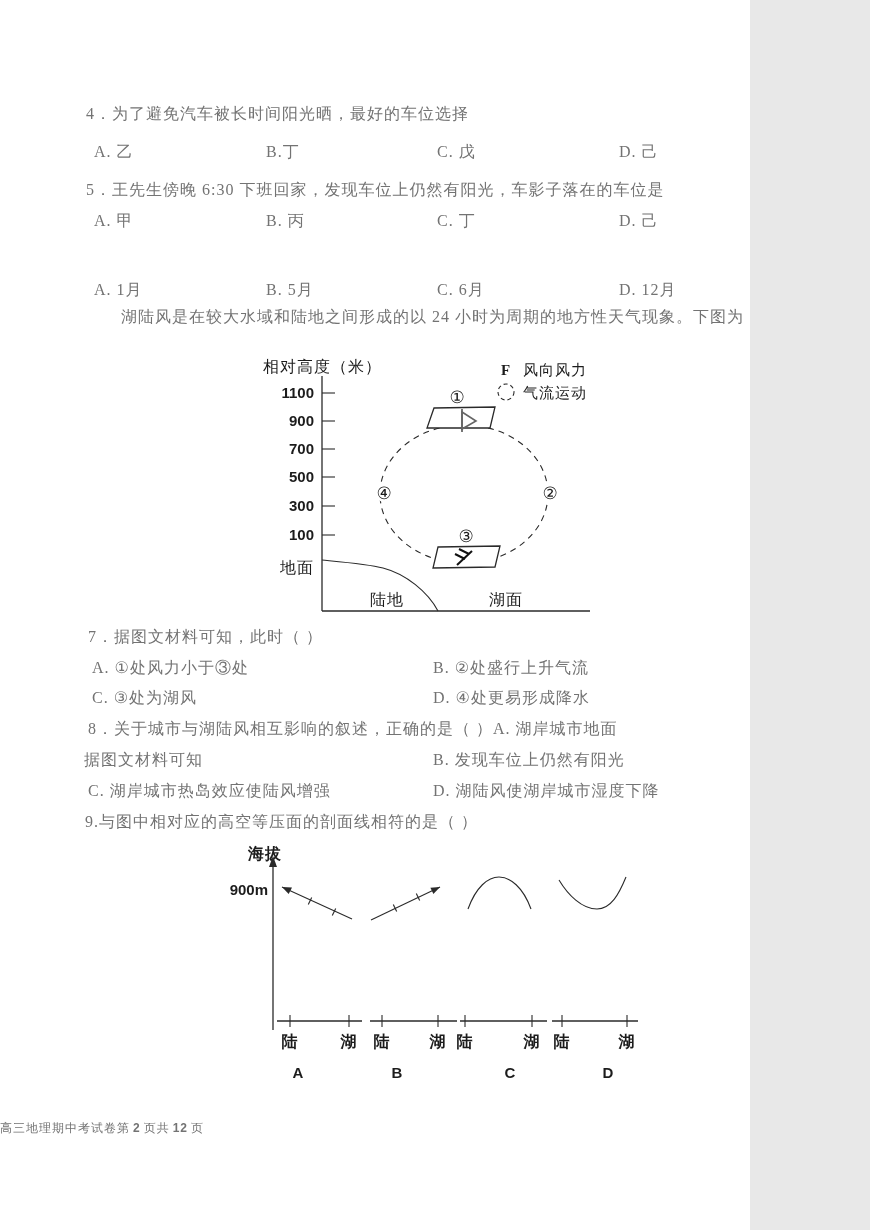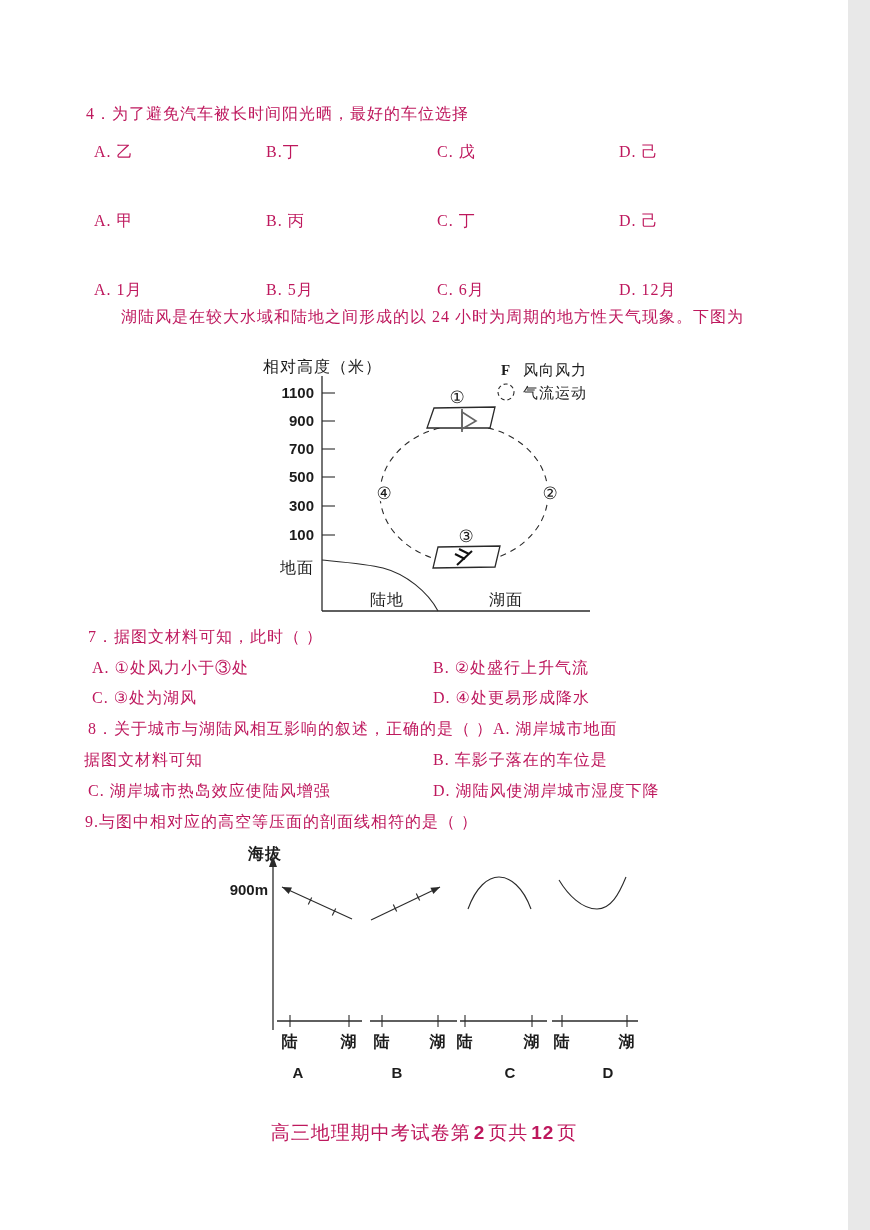--- a/index.html
+++ b/index.html
@@ -1,22 +1,23 @@
 <!DOCTYPE html>
 <html><head>
 <meta charset="utf-8">
 <style>
   html,body{margin:0;padding:0;background:#e8e8e8;}
   .page{
     position:relative;
-    width:848px;height:1230px;
+    width:714px;height:1230px;
     background:#ffffff;
     font-family:"Liberation Serif","DejaVu Serif",serif;
-    color:#be185d;
+    color:#737373;
     overflow:hidden;
+    padding-left:36px;
   }
   .line{
     position:absolute;
     font-size:16px;
     letter-spacing:1px;
     white-space:nowrap;
   }
   .opt{
     position:absolute;
     font-size:16px;
@@ -32,37 +33,38 @@
   .flabel{font-size:16px;letter-spacing:1px;}
   .ftick{font-size:15px;font-weight:bold;font-family:"Liberation Sans","DejaVu Sans",sans-serif;}
   .fnode{font-size:17px;}
   .fsmall{font-size:15px;letter-spacing:1px;}
   .fpanel{font-size:15px;font-weight:bold;font-family:"Liberation Sans","DejaVu Sans",sans-serif;}
   .stroke{stroke:#2a2a2a;stroke-width:1.3;fill:none;}
   .thin{stroke:#2a2a2a;stroke-width:1.1;fill:none;}
   .footer{
     position:absolute;
     top:1120px;left:0;width:100%;
-    text-align:center;
-    font-size:19px;
+    text-align:left;
+    font-size:12px;
     letter-spacing:1px;
   }
   .footer .num{font-weight:bold;padding:0 3px;font-family:"Liberation Sans","DejaVu Sans",sans-serif;}
 </style>
 </head>
 <body>
 
 <div class="page">
 
   <div class="line" style="left:86px;top:104px">4．为了避免汽车被长时间阳光晒，最好的车位选择</div>
   <span class="opt" style="left:94px;top:142px">A. 乙</span>
   <span class="opt" style="left:266px;top:142px">B.丁</span>
   <span class="opt" style="left:437px;top:142px">C. 戊</span>
   <span class="opt" style="left:619px;top:142px">D. 己</span>
 
+  <div class="line" style="left:86px;top:180px">5．王先生傍晚 6:30 下班回家，发现车位上仍然有阳光，车影子落在的车位是</div>
   <span class="opt" style="left:94px;top:211px">A. 甲</span>
   <span class="opt" style="left:266px;top:211px">B. 丙</span>
   <span class="opt" style="left:437px;top:211px">C. 丁</span>
   <span class="opt" style="left:619px;top:211px">D. 己</span>
 
   <span class="opt" style="left:94px;top:280px">A. 1月</span>
   <span class="opt" style="left:266px;top:280px">B. 5月</span>
   <span class="opt" style="left:437px;top:280px">C. 6月</span>
   <span class="opt" style="left:619px;top:280px">D. 12月</span>
 
@@ -121,21 +123,21 @@
   </svg>
 
   <div class="line" style="left:88px;top:627px">7．据图文材料可知，此时（    ）</div>
   <span class="opt" style="left:92px;top:658px">A. ①处风力小于③处</span>
   <span class="opt" style="left:433px;top:658px">B. ②处盛行上升气流</span>
   <span class="opt" style="left:92px;top:688px">C. ③处为湖风</span>
   <span class="opt" style="left:433px;top:688px">D. ④处更易形成降水</span>
 
   <div class="line" style="left:88px;top:719px">8．关于城市与湖陆风相互影响的叙述，正确的是（    ）A. 湖岸城市地面</div>
   <span class="opt" style="left:84px;top:750px">据图文材料可知</span>
-  <span class="opt" style="left:433px;top:750px">B. 车影子落在的车位是</span>
+  <span class="opt" style="left:433px;top:750px">B. 发现车位上仍然有阳光</span>
   <span class="opt" style="left:433px;top:781px">D. 湖陆风使湖岸城市湿度下降</span>
   <span class="opt" style="left:88px;top:781px">C. 湖岸城市热岛效应使陆风增强</span>
 
   <div class="line" style="left:85px;top:812px">9.与图中相对应的高空等压面的剖面线相符的是（    ）</div>
 
   <svg style="left:220px;top:838px" width="430" height="248" viewBox="0 0 430 248">
     <text x="28" y="21" class="flabel" style="font-weight:bold">海拔</text>
 
     <line x1="53" y1="27" x2="53" y2="192" class="stroke"></line>
     <polygon points="53,18 49,29 57,29" fill="#2a2a2a"></polygon>

